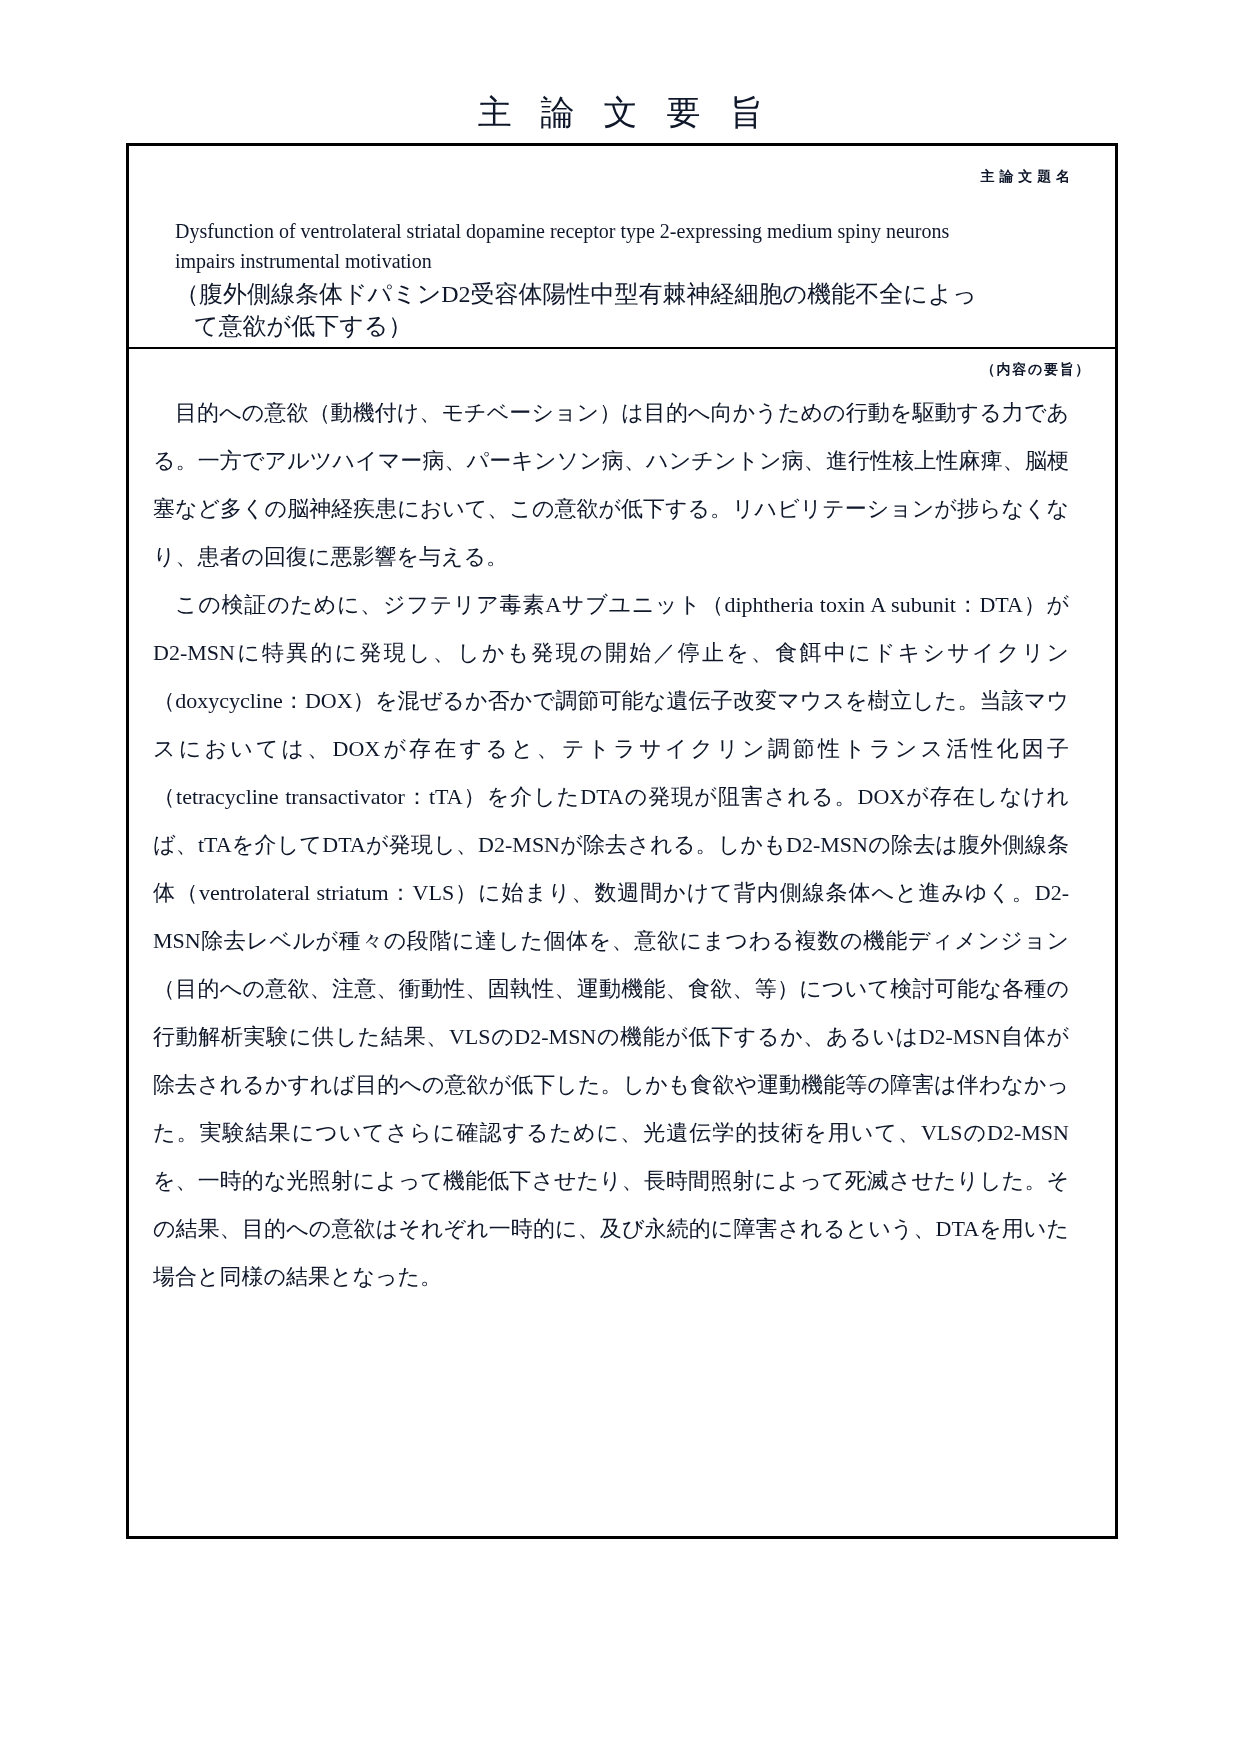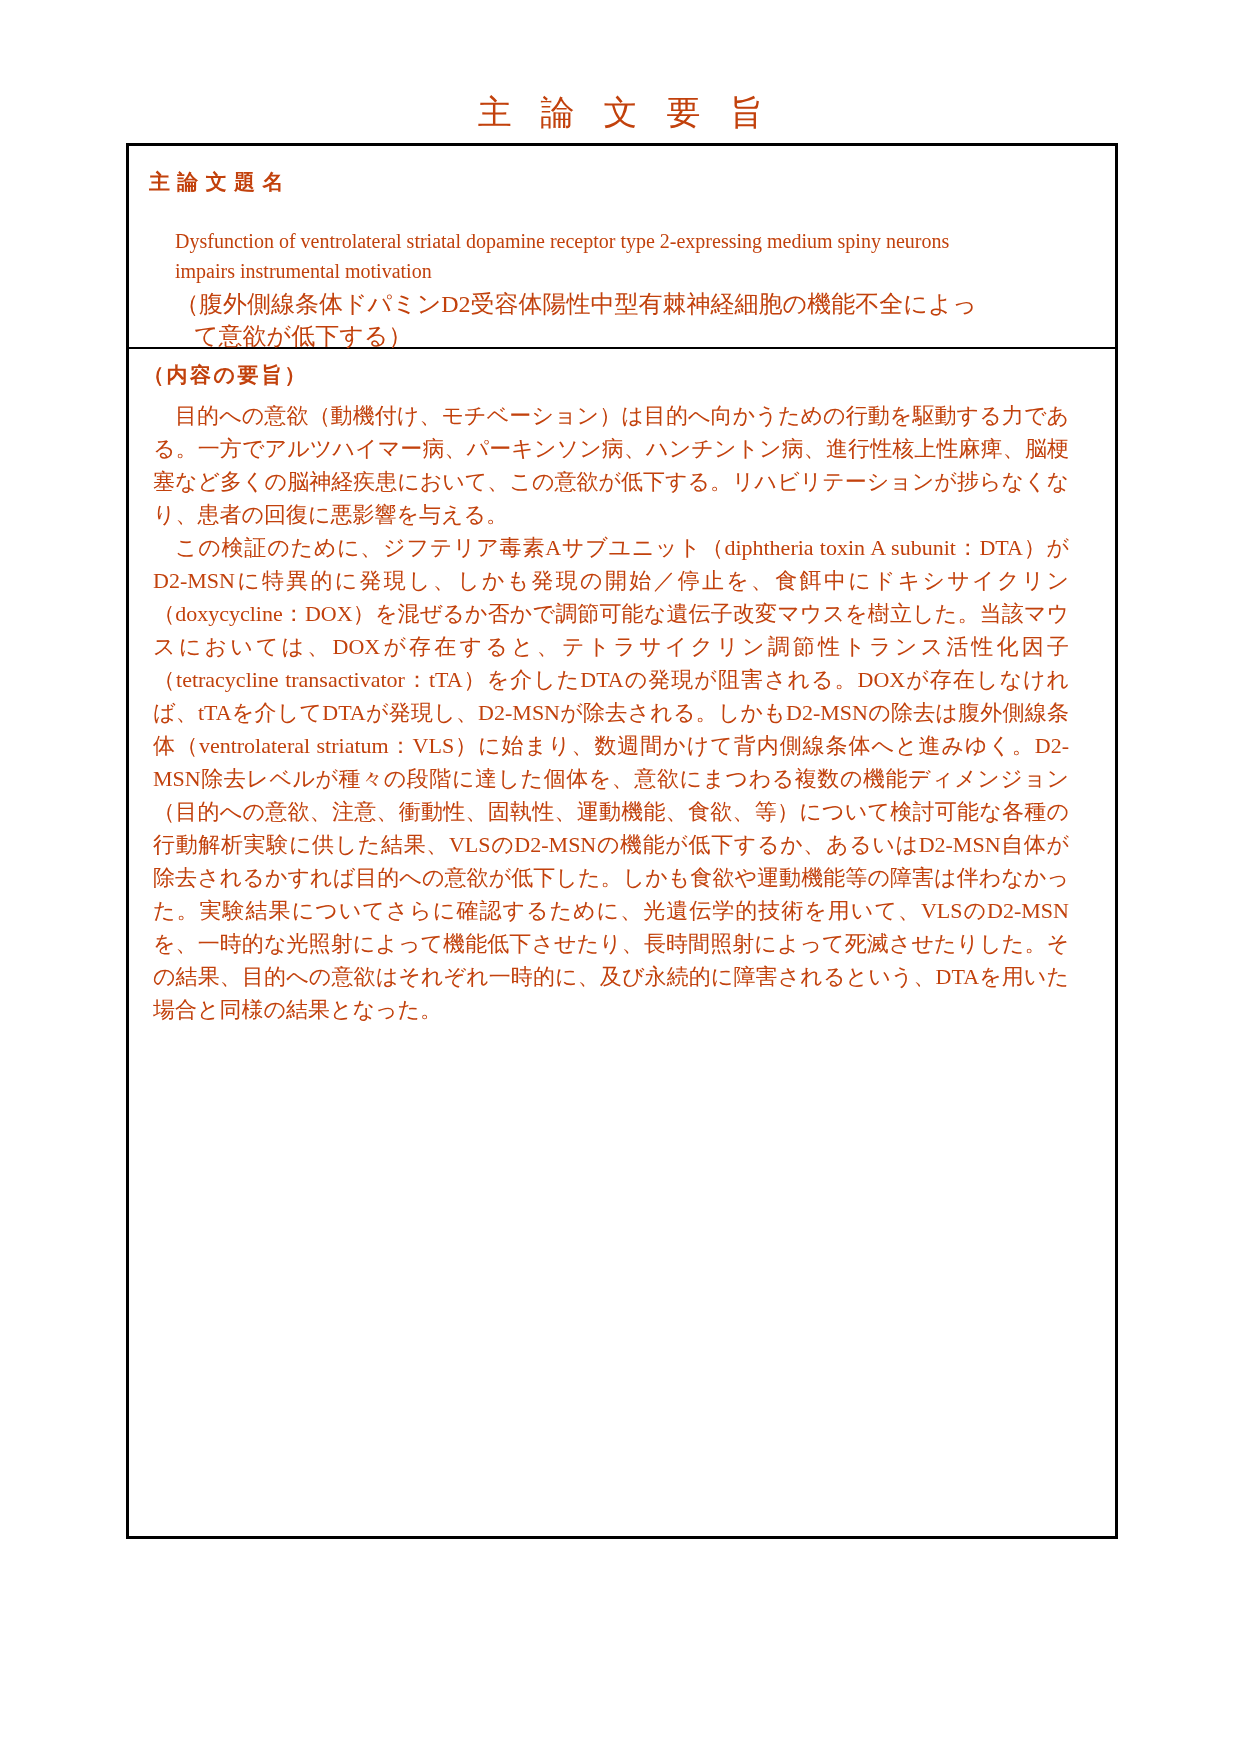--- a/index.html
+++ b/index.html
@@ -6,21 +6,21 @@
     margin: 0;
     padding: 0;
     background: #ffffff;
   }
   .page {
     position: relative;
     width: 1241px;
     height: 1755px;
     margin: 0 auto;
     background: #ffffff;
-    color: #c2410c;
+    color: #0f172a;
     font-family: "Liberation Serif", serif;
     overflow: hidden;
   }
   
   .doc-title {
     margin: 0;
     padding-top: 90px;
     text-align: center;
     font-family: "Liberation Serif", serif;
     font-weight: 500;
@@ -97,21 +97,22 @@
     margin: 7px 0 0 126px;
     width: 992px;
     height: 1396px;
     border: 3px solid #000;
     background: #fff;
   }
   .section-heading {
     margin: 0;
     font-family: Liberation Serif, serif;
     font-weight: bold;
-    font-size: 21px;
+    font-size: 14px;
+    text-align: right;
   }
   .title-section {
     box-sizing: border-box;
     height: 203px;
     border-bottom: 2px solid #000;
     padding: 22px 40px 0 20px;
   }
   .title-section .section-heading {
     letter-spacing: 0.35em;
   }
@@ -134,21 +135,21 @@
     padding: 12px 24px 0 12px;
   }
   .abstract-section .section-heading {
     letter-spacing: 0.12em;
     margin: 0 0 10px 2px;
   }
   .body-p {
     margin: 0;
     padding: 0 22px 0 12px;
     font-size: 22px;
-    line-height: 33px;
+    line-height: 48px;
     text-align: justify;
     text-indent: 1em;
   }
 </style>
 </head>
 <body>
 
 <div class="page">
 
   <h1 class="doc-title">主論文要旨</h1>

